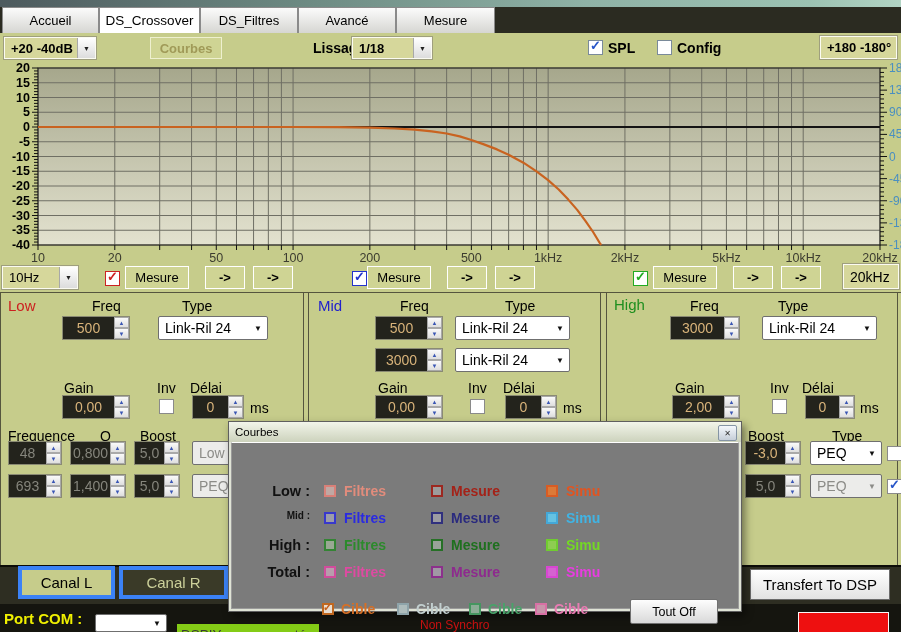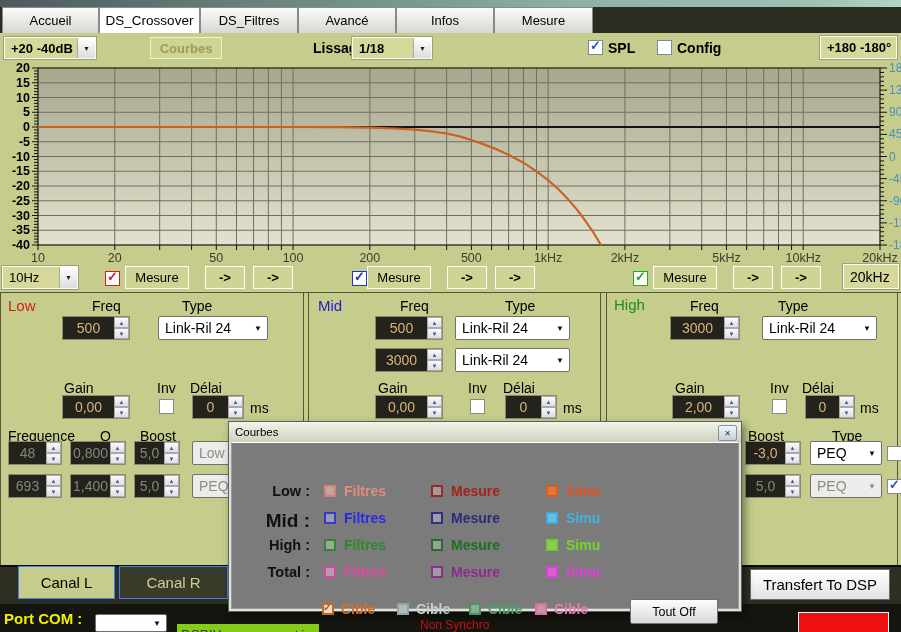--- a/index.html
+++ b/index.html
@@ -62,38 +62,37 @@
       display:flex;align-items:center;justify-content:center;}
   #dlg-close::before{content:"✕";font-size:8px;color:#333;}
   #dlg-body{position:absolute;left:2px;top:20px;right:2px;bottom:2px;background:#7b7b7b;
       border:1px solid #9a9a9a;border-top:1px solid #fff;}
   .dcb{position:absolute;width:12px;height:12px;box-sizing:border-box;}
   .dlbl{position:absolute;font-size:14px;font-weight:bold;white-space:nowrap;}
   #toutoff{position:absolute;left:398px;top:156px;width:86px;height:23px;
       background:linear-gradient(#fdfdfd,#d9d9d9);border:1px solid #707070;border-radius:2px;
       display:flex;align-items:center;justify-content:center;font-size:12.5px;}
   .canaltab{position:absolute;display:flex;align-items:center;justify-content:center;
-      font-size:15px;border:1px solid #3b82f6;box-sizing:border-box;}
+      font-size:15px;border:4px solid #3b82f6;box-sizing:border-box;}
   #transfert{position:absolute;left:750px;top:569px;width:138px;height:29px;
       background:linear-gradient(#ffffff,#e2e2e2);border:1px solid #6a6a6a;
       display:flex;align-items:center;justify-content:center;font-size:15px;}
 </style>
 </head>
 <body>
 
 <div id="app">
 
   <div id="glass" class="abs"></div>
 
   <div id="tabbar" class="abs">
     <div class="tab" style="width:97px">Accueil</div>
     <div class="tab active" style="width:101px">DS_Crossover</div>
     <div class="tab" style="width:98px">DS_Filtres</div>
     <div class="tab" style="width:98px">Avancé</div>
-    <div class="tab" style="width:98px">Infos</div>
     <div class="tab" style="width:99px">Mesure</div>
   </div>
 
   <div id="toolbar" class="abs">
     <div class="kfield" style="left:4px;top:4px;width:92px;height:22px">
       <span class="val">+20 -40dB</span>
       <span class="arrbtn"></span>
     </div>
     <div class="btn-k" style="left:150px;top:4px;width:72px;height:22px;color:#a09a58">Courbes</div>
     <span class="lbl" style="left:313px;top:7px">Lissage:</span>
@@ -576,21 +575,21 @@
     <div id="dlg-close"></div>
     <div id="dlg-body">
       <div id="dlg-rows">
           <span class="dlbl" style="left: 6px; top: 40px; width: 72px; text-align: right; color: rgb(17, 17, 17); font-size: 14.5px;">Low :</span>
           <span class="dcb" style="left: 92px; top: 42px; border: 2px solid rgb(216, 128, 120); background: rgb(191, 168, 164);"></span>
           <span class="dlbl" style="left: 112px; top: 40px; color: rgb(226, 140, 124);">Filtres</span>
           <span class="dcb" style="left: 199px; top: 42px; border: 2px solid rgb(156, 40, 32); background: rgb(156, 156, 156);"></span>
           <span class="dlbl" style="left: 219px; top: 40px; color: rgb(164, 34, 24);">Mesure</span>
           <span class="dcb" style="left: 314px; top: 42px; border: 2px solid rgb(216, 92, 36); background: rgb(219, 122, 56);"></span>
           <span class="dlbl" style="left: 334px; top: 40px; color: rgb(226, 84, 32);">Simu</span>
-          <span class="dlbl" style="left: 6px; top: 67px; width: 72px; text-align: right; color: rgb(17, 17, 17); font-size: 19px;">Mid :</span>
+          <span class="dlbl" style="left: 6px; top: 67px; width: 72px; text-align: right; color: rgb(17, 17, 17); font-size: 10px;">Mid :</span>
           <span class="dcb" style="left: 92px; top: 69px; border: 2px solid rgb(56, 56, 204); background: rgb(156, 156, 168);"></span>
           <span class="dlbl" style="left: 112px; top: 67px; color: rgb(42, 42, 226);">Filtres</span>
           <span class="dcb" style="left: 199px; top: 69px; border: 2px solid rgb(48, 48, 126); background: rgb(156, 156, 162);"></span>
           <span class="dlbl" style="left: 219px; top: 67px; color: rgb(42, 42, 126);">Mesure</span>
           <span class="dcb" style="left: 314px; top: 69px; border: 2px solid rgb(68, 168, 216); background: rgb(102, 194, 226);"></span>
           <span class="dlbl" style="left: 334px; top: 67px; color: rgb(64, 180, 228);">Simu</span>
           <span class="dlbl" style="left: 6px; top: 94px; width: 72px; text-align: right; color: rgb(17, 17, 17); font-size: 14.5px;">High :</span>
           <span class="dcb" style="left: 92px; top: 96px; border: 2px solid rgb(52, 132, 52); background: rgb(154, 168, 148);"></span>
           <span class="dlbl" style="left: 112px; top: 94px; color: rgb(44, 138, 44);">Filtres</span>
           <span class="dcb" style="left: 199px; top: 96px; border: 2px solid rgb(38, 112, 38); background: rgb(154, 162, 154);"></span>

